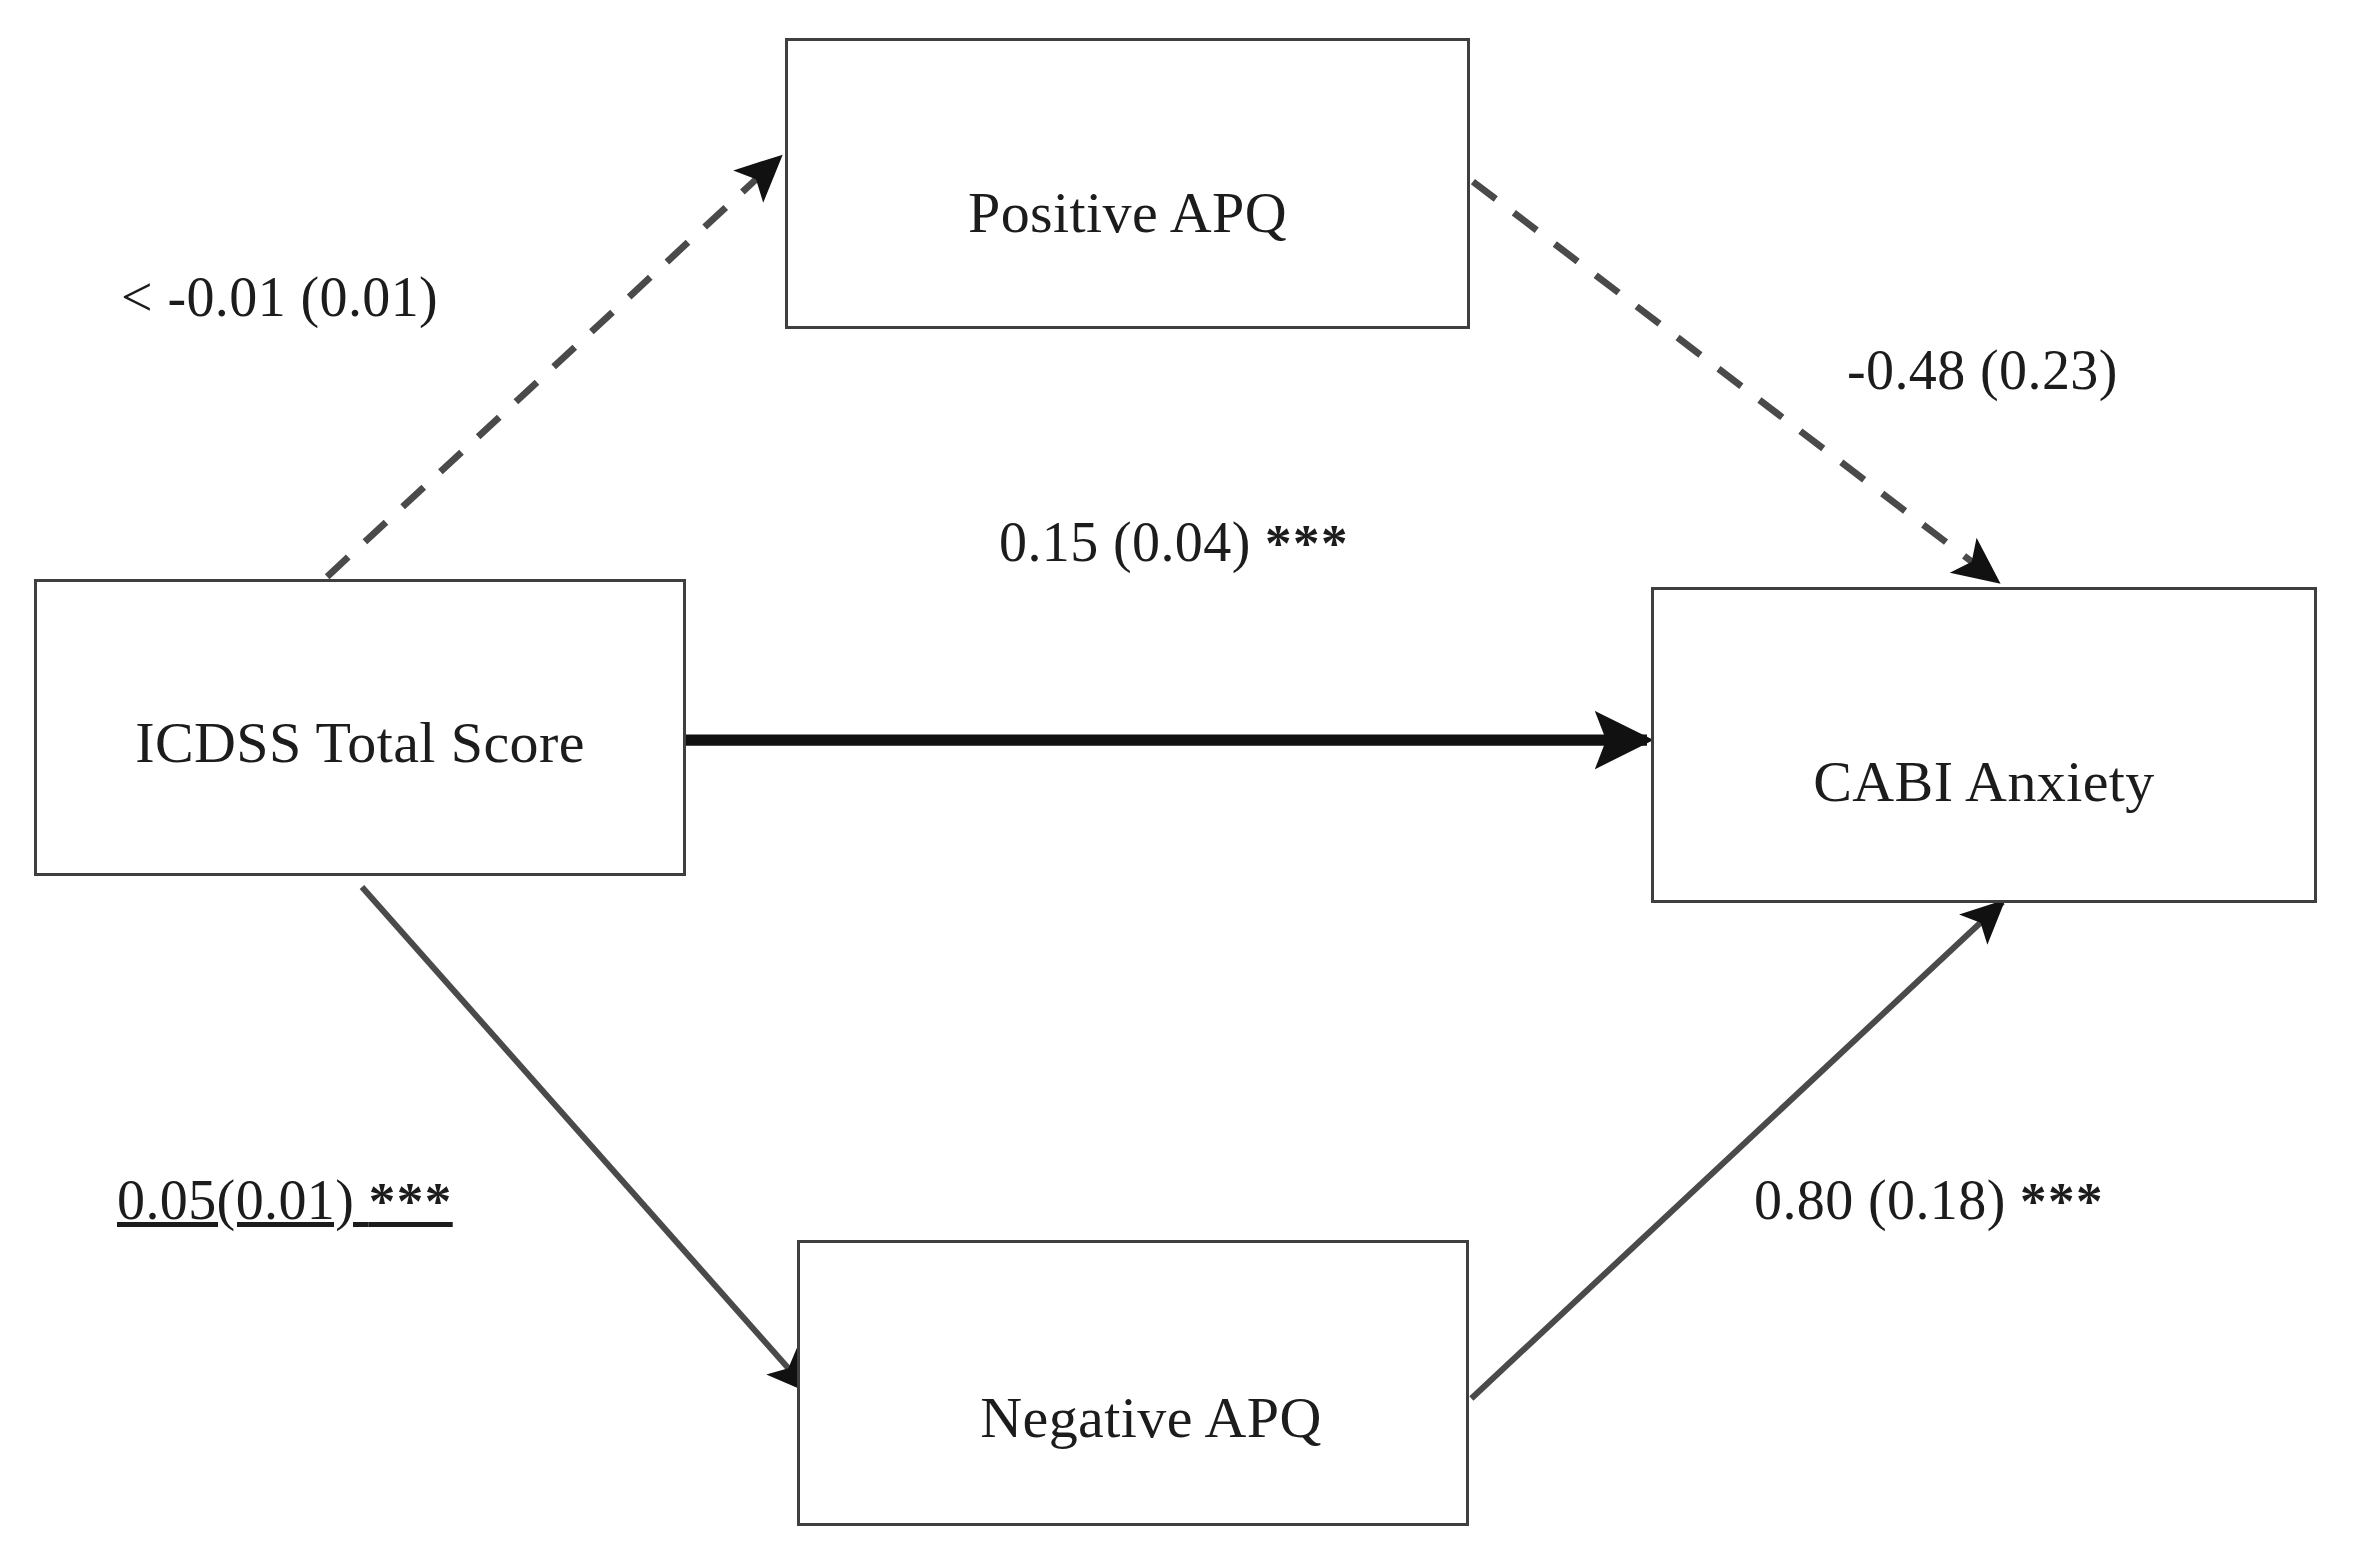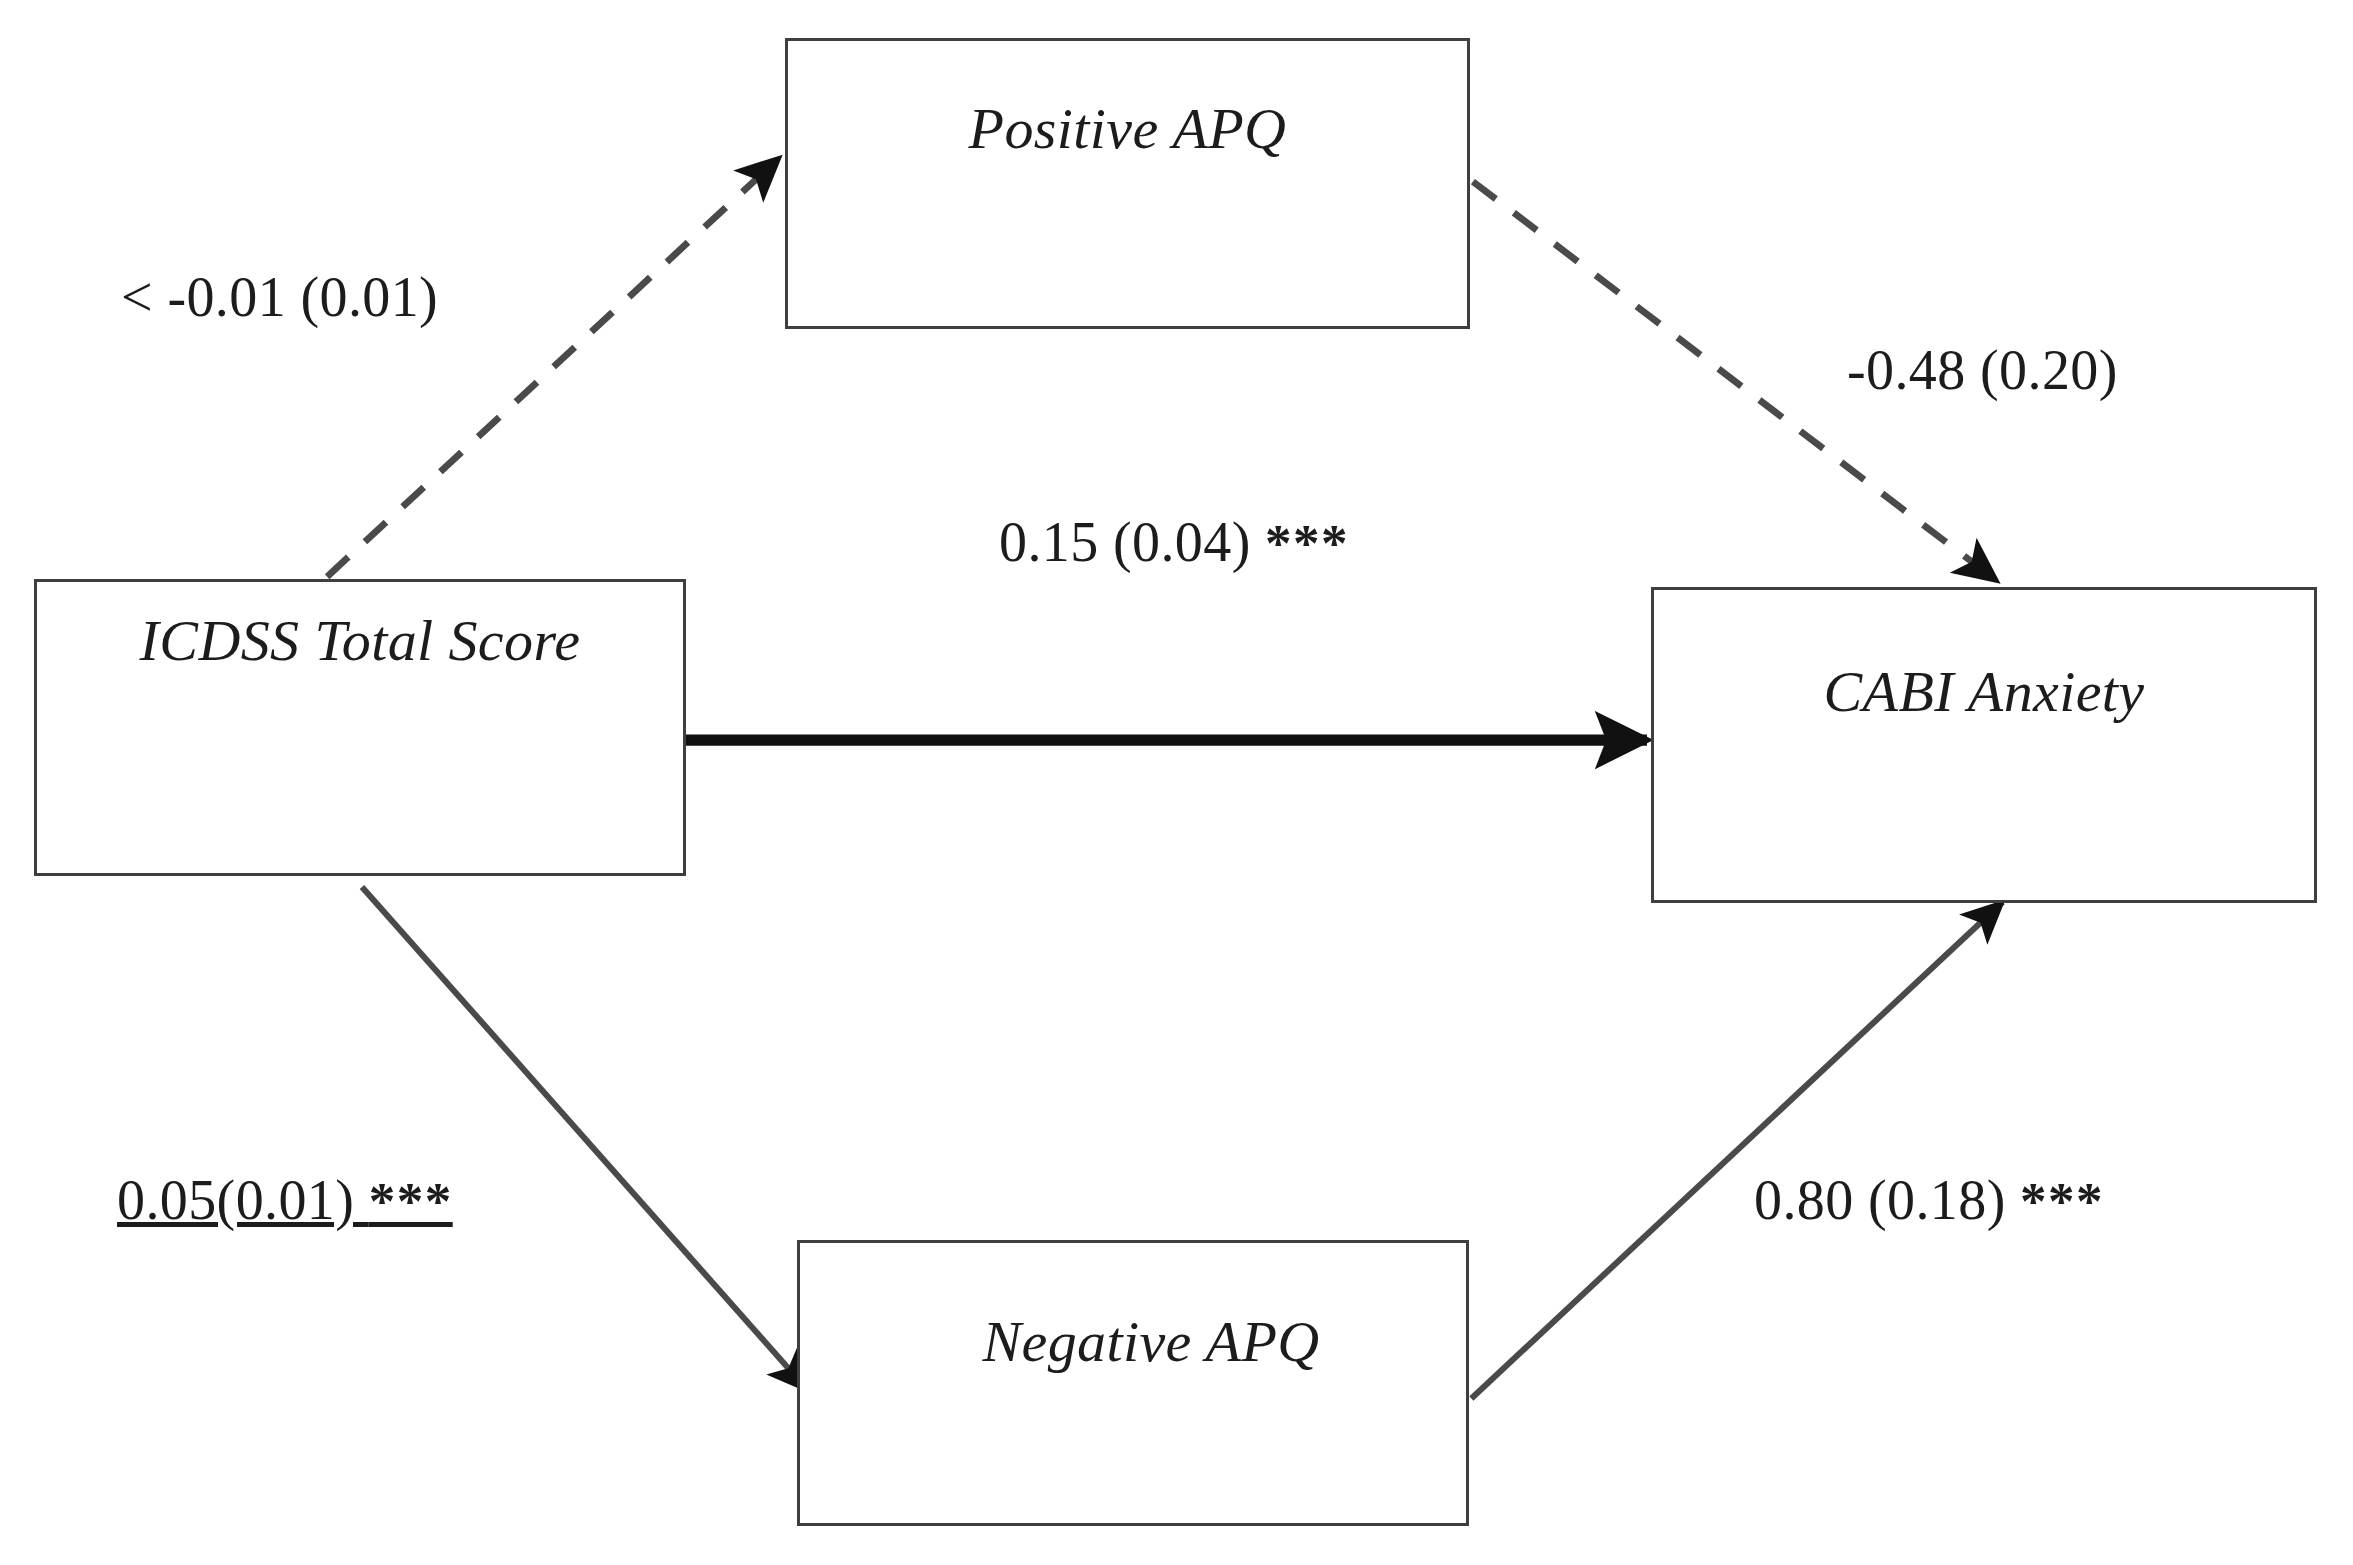--- a/index.html
+++ b/index.html
@@ -17,23 +17,22 @@
     font-family: "Liberation Serif", "DejaVu Serif", serif;
   }
 
   
   .node-box {
     position: absolute;
     box-sizing: border-box;
     background: #ffffff;
     border: 3px solid #3f3f3f;
     display: flex;
-    align-items: flex-start;
+    align-items: center;
     justify-content: center;
-    font-style: italic;
   }
   .node-label {
     font-family: "Liberation Serif", "DejaVu Serif", serif;
     color: #1c1c1c;
     font-size: 58px;
     line-height: 1;
     white-space: nowrap;
     letter-spacing: 0.4px;
   }
 
@@ -124,21 +123,21 @@
 
   <div class="node-box" id="node-negative">
     <span class="node-label">Negative APQ</span>
   </div>
 
   <div class="edge-label" id="label-a1">
     <span>&lt; -0.01 (0.01)</span>
   </div>
 
   <div class="edge-label" id="label-b1">
-    <span>-0.48 (0.20)</span>
+    <span>-0.48 (0.23)</span>
   </div>
 
   <div class="edge-label" id="label-c">
     <span>0.15 (0.04) </span><span class="stars">***</span>
   </div>
 
   <div class="edge-label" id="label-a2">
     <span>0.05(0.01) </span><span class="stars">***</span>
   </div>
 

